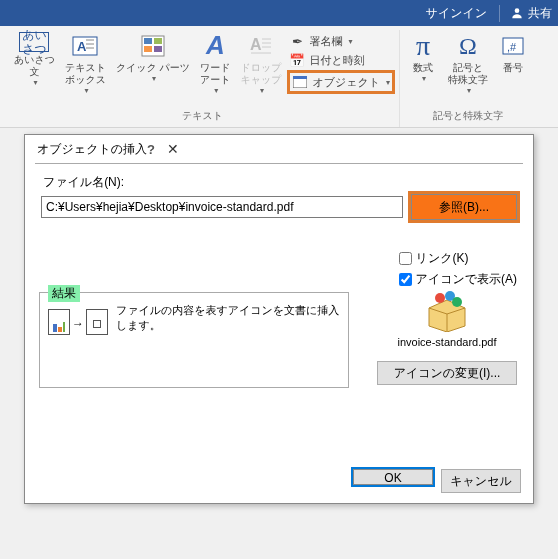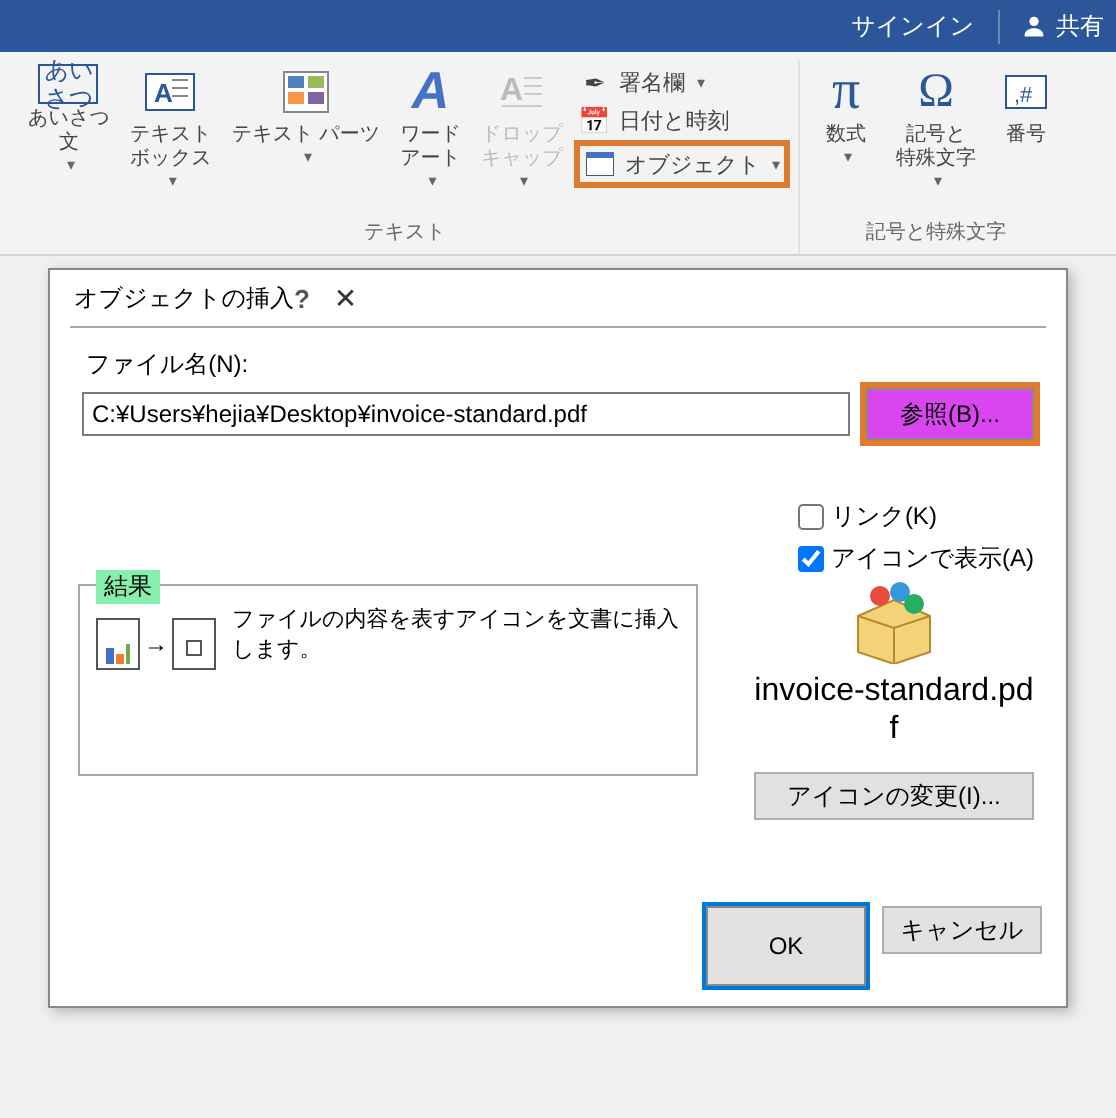--- a/index.html
+++ b/index.html
@@ -32,39 +32,39 @@
   
   .tabs { display: flex; align-items: flex-end; padding: 6px 10px 0 10px; height: 30px; }
   .tab { font-size: 12px; padding: 5px 12px 6px 12px; color: #333; position: relative; }
   .tab.active { border: 1px solid #aaa; border-bottom-color: #fff; background: #fff; outline: 3px solid #e07b2e; outline-offset: -1px;}
   
   .tabbody { border-top: 1px solid #aaa; margin: 0 10px; padding: 10px 6px 6px 6px; position: relative; height: 260px;}
   
   .filelabel { font-size: 12px; margin: 0 0 3px 2px; }
   .fileinput-row { display:flex; gap:8px; align-items:center; }
   .fileinput { flex:1; height: 22px; border:1px solid #7a7a7a; font-size:12px; padding:2px 4px; background:#fff;}
-  .browse { height: 26px; width: 84px; font-size: 12px; background: #d946ef; border: 1px solid #888; outline: 3px solid #e07b2e; outline-offset: 0; }
+  .browse { height: 26px; width: 106px; font-size: 12px; background: #f97316; border: 1px solid #888; outline: 3px solid #e07b2e; outline-offset: 0; }
   
   .link-row { position:absolute; right: 6px; top: 86px; font-size:12px; display:flex; flex-direction:column; gap:4px;}
   .chk { display:flex; align-items:center; gap:4px;}
   .chk input { width:13px; height:13px; margin:0;}
   
   .result-frame { position:absolute; left:4px; top:128px; width:310px; height:96px; border:1px solid #aaa; padding:10px 8px 8px 8px; font-size:11px;}
   .result-frame .legend { position:absolute; top:-8px; left:8px; background:#86efac; padding:0 4px; font-size:12px;}
   .result-inner { display:flex; gap:8px; align-items:flex-start;}
   .result-ico { display:flex; align-items:center; gap:2px; margin-top:6px;}
   .docicon { width:22px; height:26px; border:1px solid #555; background:#fff; position:relative; display:flex; align-items:flex-end; justify-content:center; font-size:10px;}
   
   .preview { position:absolute; right:6px; top:126px; width:140px; text-align:center;}
   .preview .picon { width:46px; height:42px; margin:0 auto 4px auto; position:relative;}
-  .preview .pname { font-size:16px; word-break:break-all; line-height:1.2;}
+  .preview .pname { font-size:11px; word-break:break-all; line-height:1.2;}
   .changeicon { height:24px; width:140px; font-size:12px; background:#e1e1e1; border:1px solid #adadad; margin-top:12px;}
   
   .dlg-footer { position:absolute; right:12px; bottom:10px; display:flex; gap:8px;}
-  .okbtn { width:80px; height:40px; font-size:12px; background:#e1e1e1; border:1px solid #888; outline:2px solid #0078d7;}
+  .okbtn { width:80px; height:16px; font-size:12px; background:#e1e1e1; border:1px solid #888; outline:2px solid #0078d7;}
   .cancelbtn { width:80px; height:24px; font-size:12px; background:#e1e1e1; border:1px solid #adadad;}
   .arrow-down { font-size: 8px; color: #666; margin-left:2px;}
 </style>
 </head>
 <body>
 
 <div class="titlebar">
   <span class="signin">サインイン</span>
   <span class="share">
     <svg width="14" height="14" viewBox="0 0 24 24" fill="#fff">
@@ -101,21 +101,21 @@
       <div class="rbtn" style="min-width:56px;">
         <span class="ico">
             <svg width="26" height="24" viewBox="0 0 26 24">
               <rect x="2" y="2" width="22" height="20" fill="#fff" stroke="#888"></rect>
               <rect x="4" y="4" width="8" height="6" fill="#4f81bd"></rect>
               <rect x="14" y="4" width="8" height="6" fill="#9bbb59"></rect>
               <rect x="4" y="12" width="8" height="6" fill="#f79646"></rect>
               <rect x="14" y="12" width="8" height="6" fill="#8064a2"></rect>
             </svg>
           </span>
-        <span>テキスト パーツ</span>
+        <span>クイック パーツ</span>
           <span class="arrow-down">▾</span>
       </div>
       <div class="rbtn">
         <span class="ico" style="color:#4472c4;font-style:italic;font-size:26px;font-weight:bold;">A</span>
         <span style="white-space:pre;">ワード
 アート</span>
           <span class="arrow-down">▾</span>
       </div>
       <div class="rbtn" style="color:#bbb;">
         <span class="ico">

